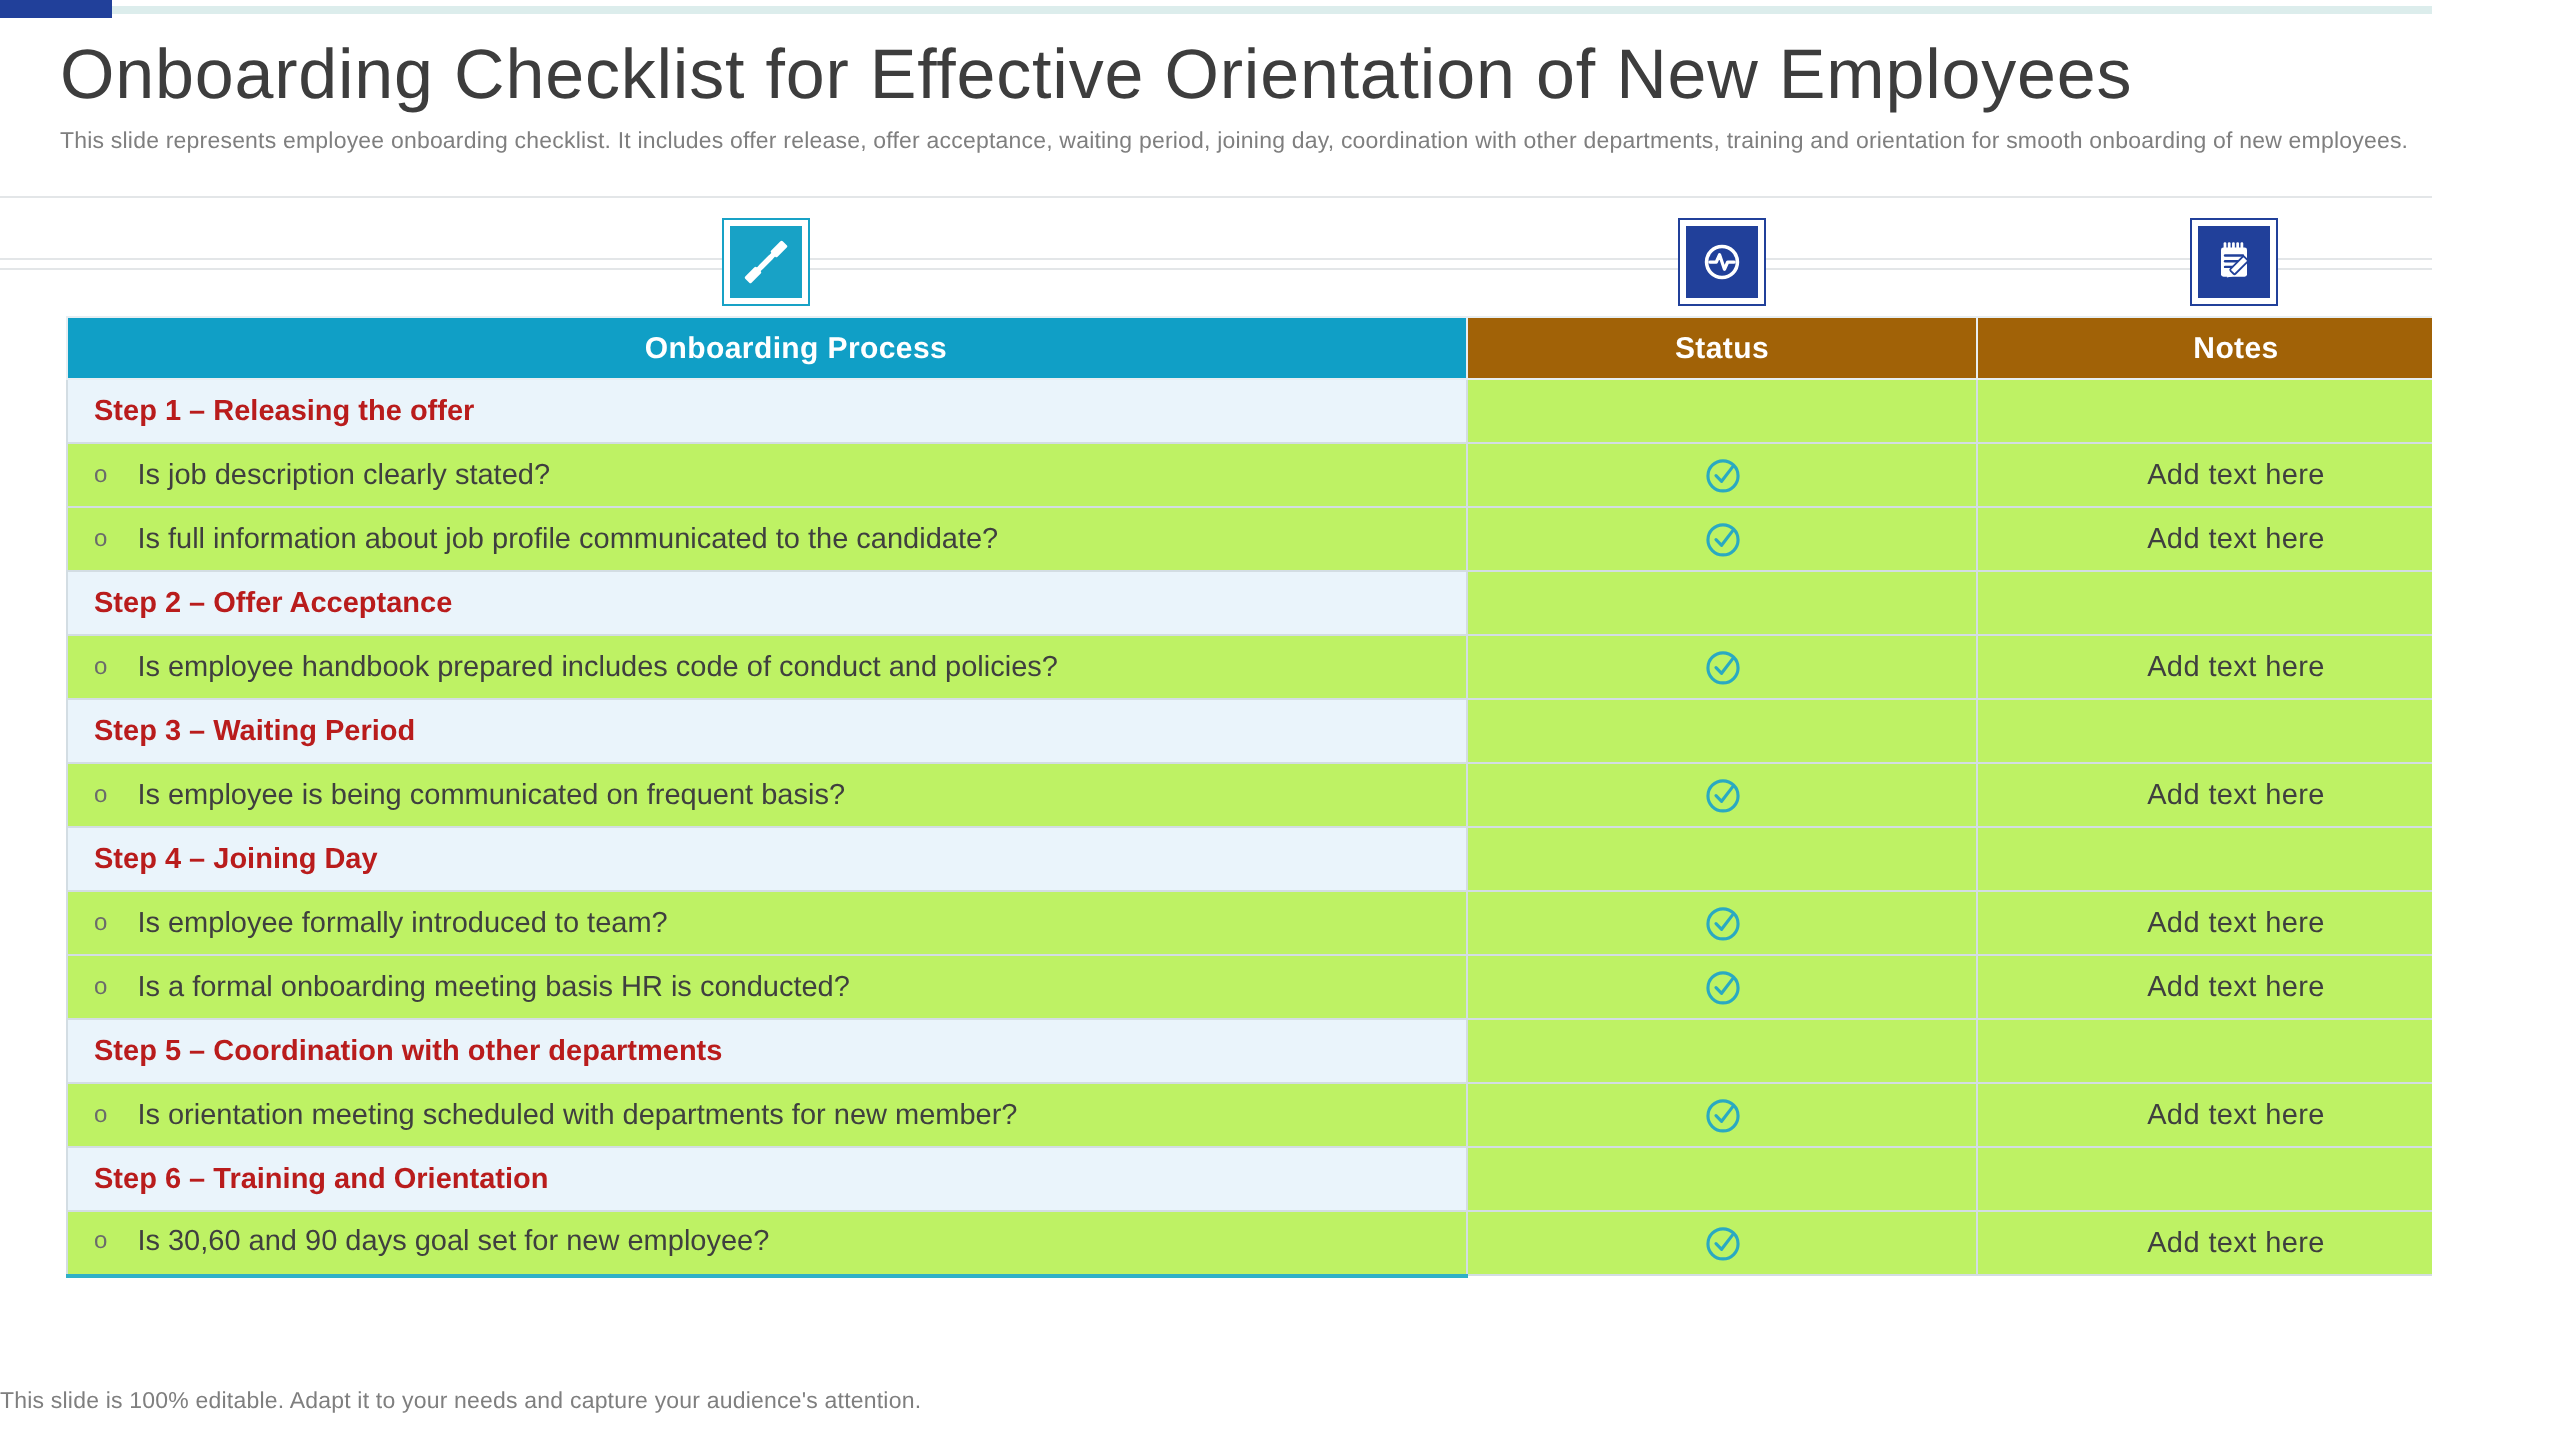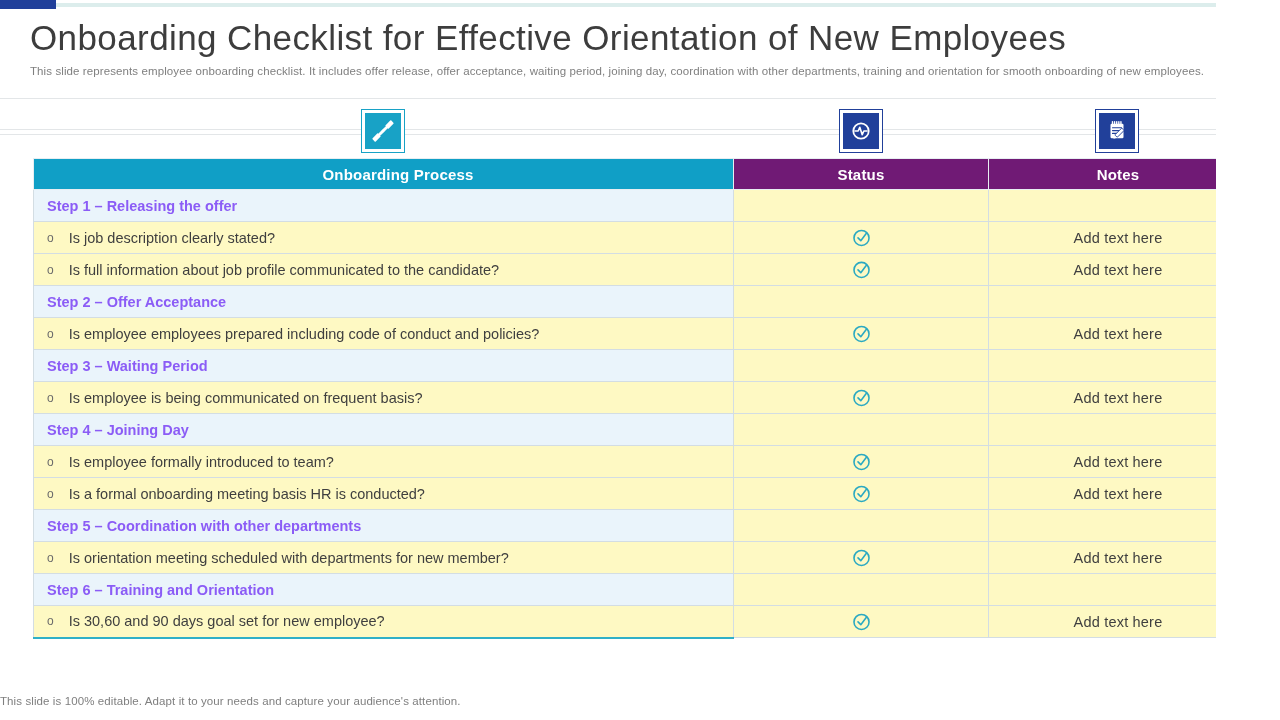--- a/index.html
+++ b/index.html
@@ -32,27 +32,27 @@
   .tile-2 { left:839px; }
   .tile-3 { left:1095px; }
   
   table.checklist { position:absolute; left:33px; top:158px; width:1214px;
                     border-collapse:collapse; table-layout:fixed; }
   table.checklist th {
     height:31px; font-size:15px; font-weight:700; color:#ffffff; text-align:center;
     border:1px solid #e7eef2; letter-spacing:0.2px;
   }
   th.h-process { background:#109fc6;padding-left:29px; }
-  th.h-status, th.h-notes { background:#701a75; }
+  th.h-status, th.h-notes { background:#a16207; }
   table.checklist td {
-    height:32px; font-size:14.5px; border:1px solid #d3dde3; background:#fef9c3;
+    height:32px; font-size:14.5px; border:1px solid #d3dde3; background:#bef264;
     color:#3f3f3f; vertical-align:middle;
   }
   td.col-process { padding-left:13px; text-align:left; }
-  td.col-process.step { background:#eaf4fb; font-weight:700; color:#8b5cf6; font-size:14.5px;margin-top:19px; }
+  td.col-process.step { background:#eaf4fb; font-weight:700; color:#b91c1c; font-size:14.5px;margin-top:19px; }
   td.col-status, td.col-notes { text-align:center; }
   td.col-notes { color:#4a4a4a; letter-spacing:0.2px; }
   .bullet { display:inline-block; font-size:12px; color:#6b6b6b; margin-right:15px; transform:translateY(-1px); }
   .check { display:inline-block; width:21px; height:21px; vertical-align:middle; }
   tbody tr:last-child td.col-process { border-bottom:2px solid #2fb0c7; }
   
   .footer { position:absolute; left:0; top:695px; width:100%; 
             font-size:11.5px; color:#7f7f7f; letter-spacing:0.1px; }
   .corner-circle { position:absolute; left:1238px; top:684px; }
 </style>
@@ -151,21 +151,21 @@
     <path d="M8 12.4 L11.2 15.6 L17.6 7.2" fill="none" stroke="#2aa9c2" stroke-width="1.8" stroke-linecap="round" stroke-linejoin="round"></path>
   </svg></span></td>
           <td class="col-notes">Add text here</td>
         </tr>
         <tr>
           <td class="col-process step">Step 2 – Offer Acceptance</td>
           <td class="col-status"></td>
           <td class="col-notes"></td>
         </tr>
         <tr>
-          <td class="col-process item"><span class="bullet">o</span><span>Is employee employees prepared including code of conduct and policies?</span></td>
+          <td class="col-process item"><span class="bullet">o</span><span>Is employee handbook prepared includes code of conduct and policies?</span></td>
           <td class="col-status"><span class="check"><svg viewBox="0 0 24 24" width="21" height="21">
     <circle cx="12" cy="12.5" r="8.6" fill="none" stroke="#2aa9c2" stroke-width="1.8"></circle>
     <path d="M8 12.4 L11.2 15.6 L17.6 7.2" fill="none" stroke="#2aa9c2" stroke-width="1.8" stroke-linecap="round" stroke-linejoin="round"></path>
   </svg></span></td>
           <td class="col-notes">Add text here</td>
         </tr>
         <tr>
           <td class="col-process step">Step 3 – Waiting Period</td>
           <td class="col-status"></td>
           <td class="col-notes"></td>

